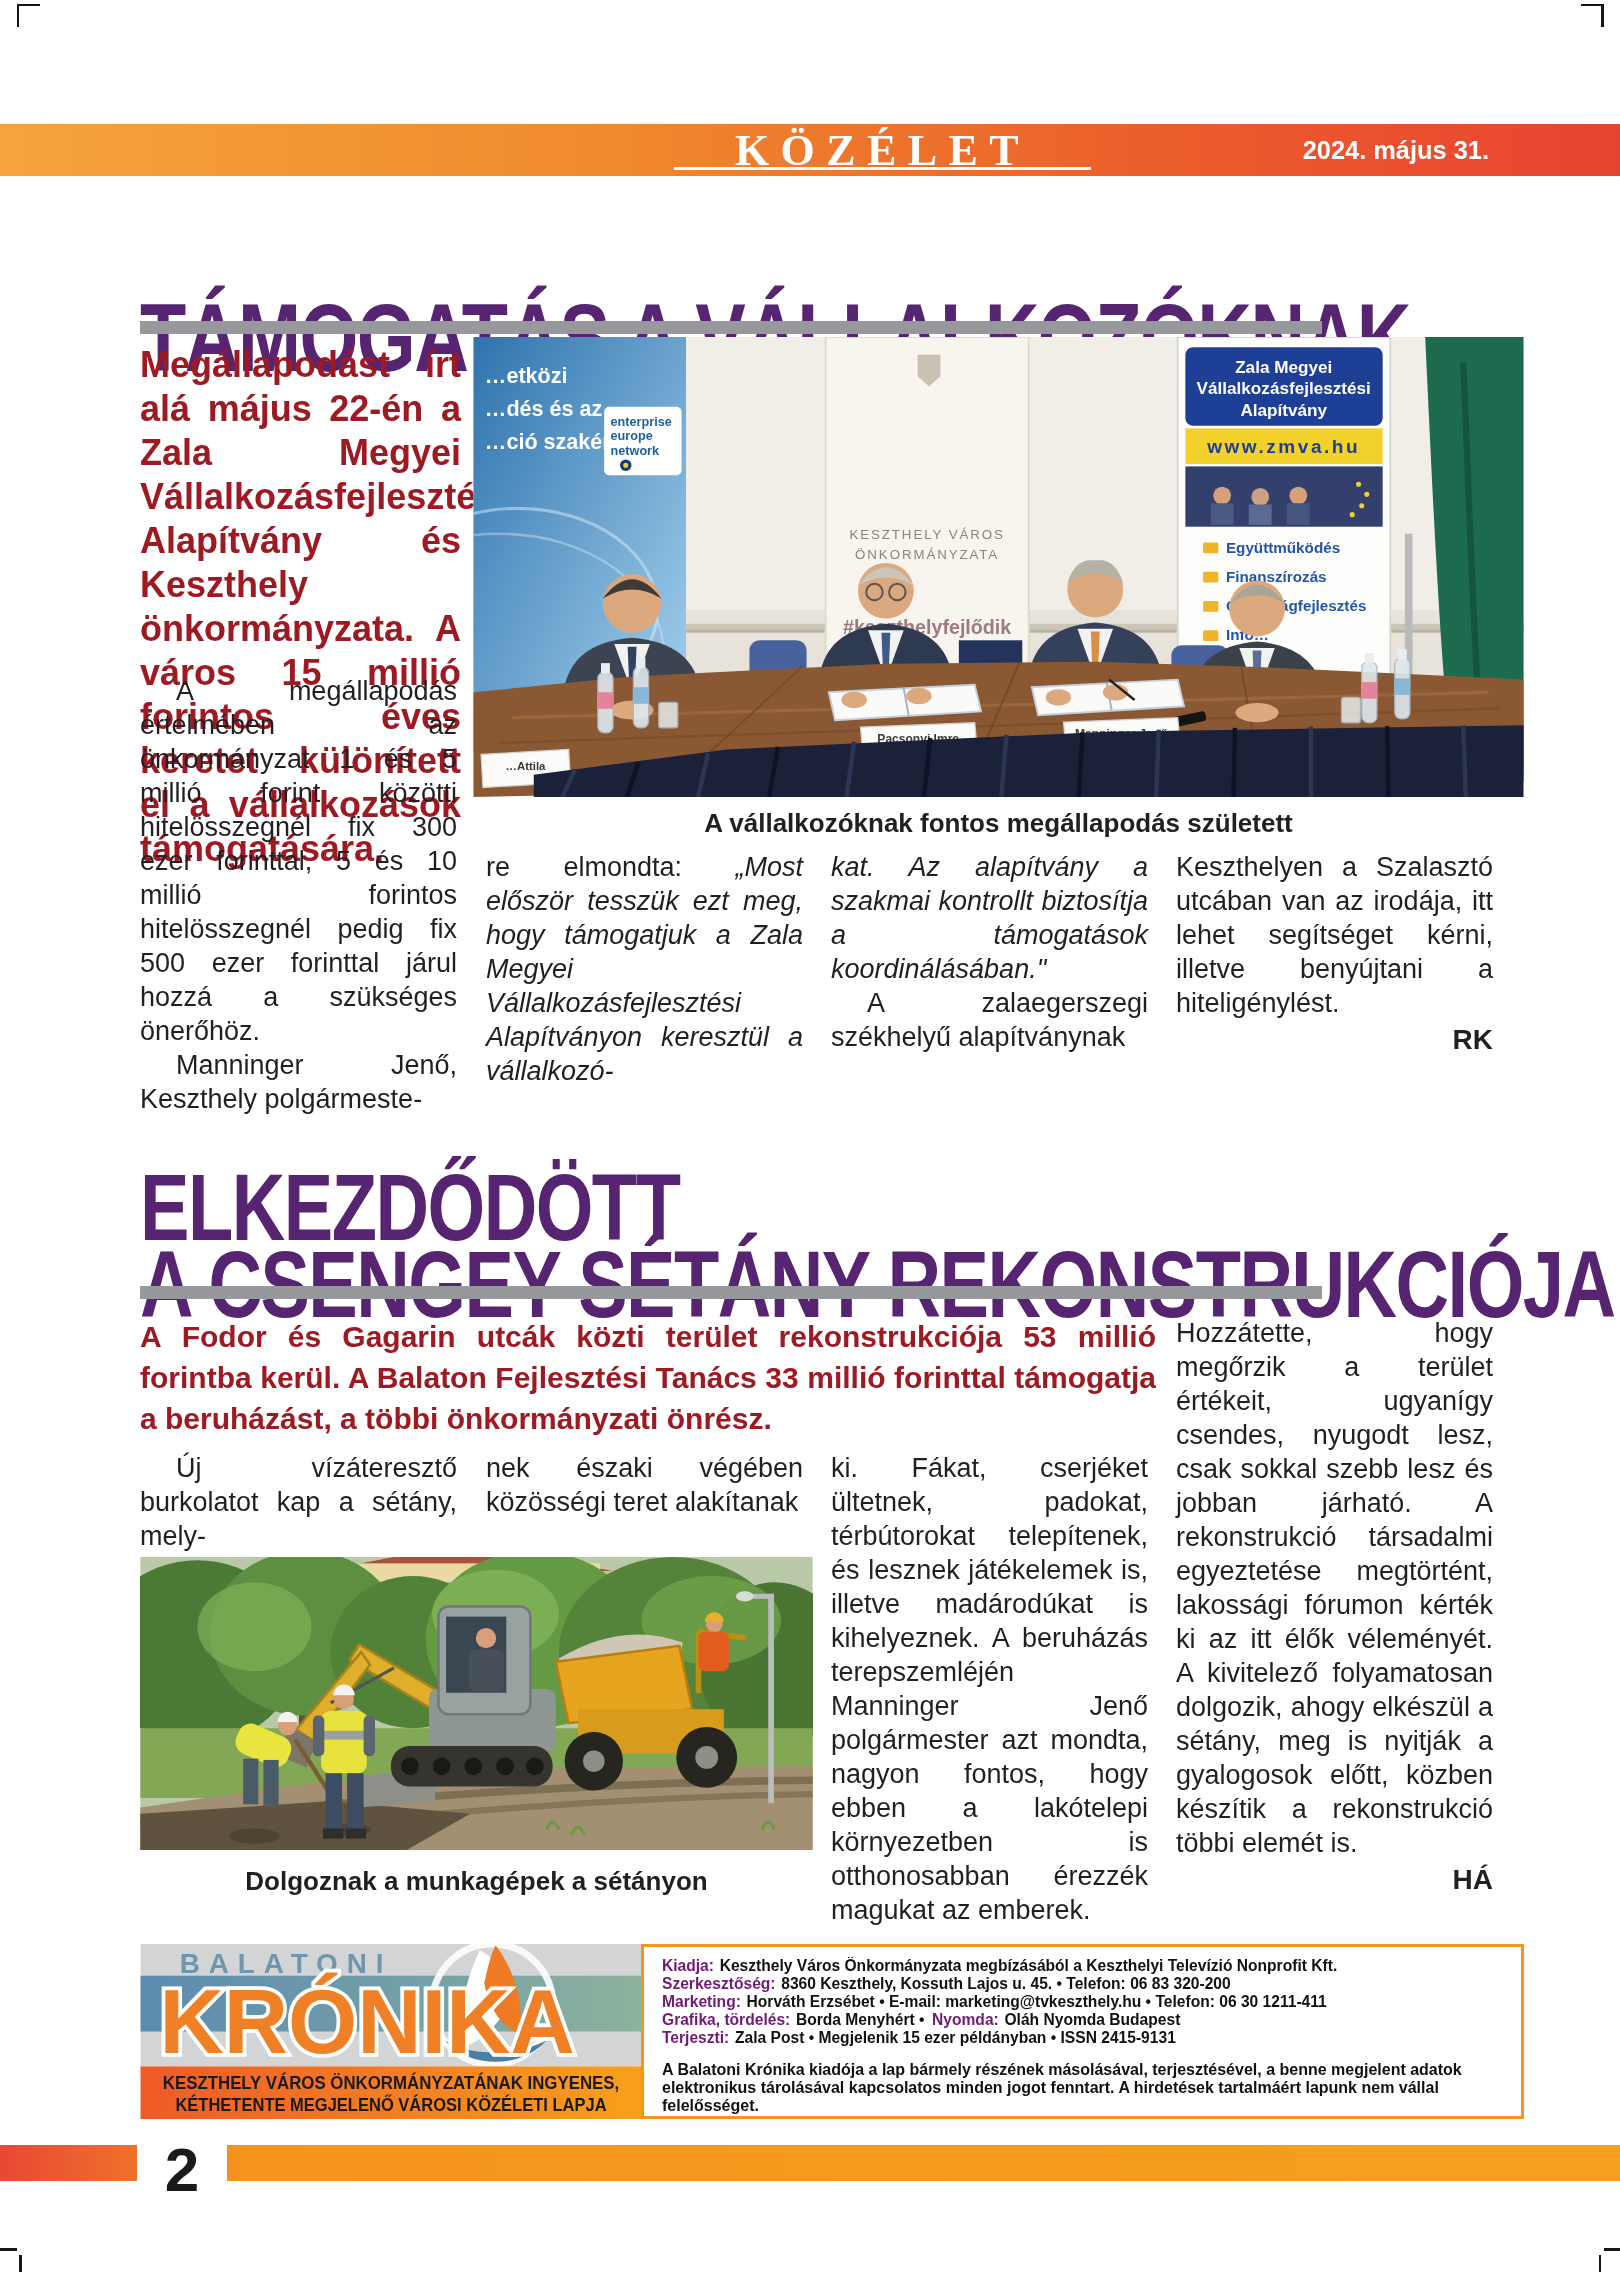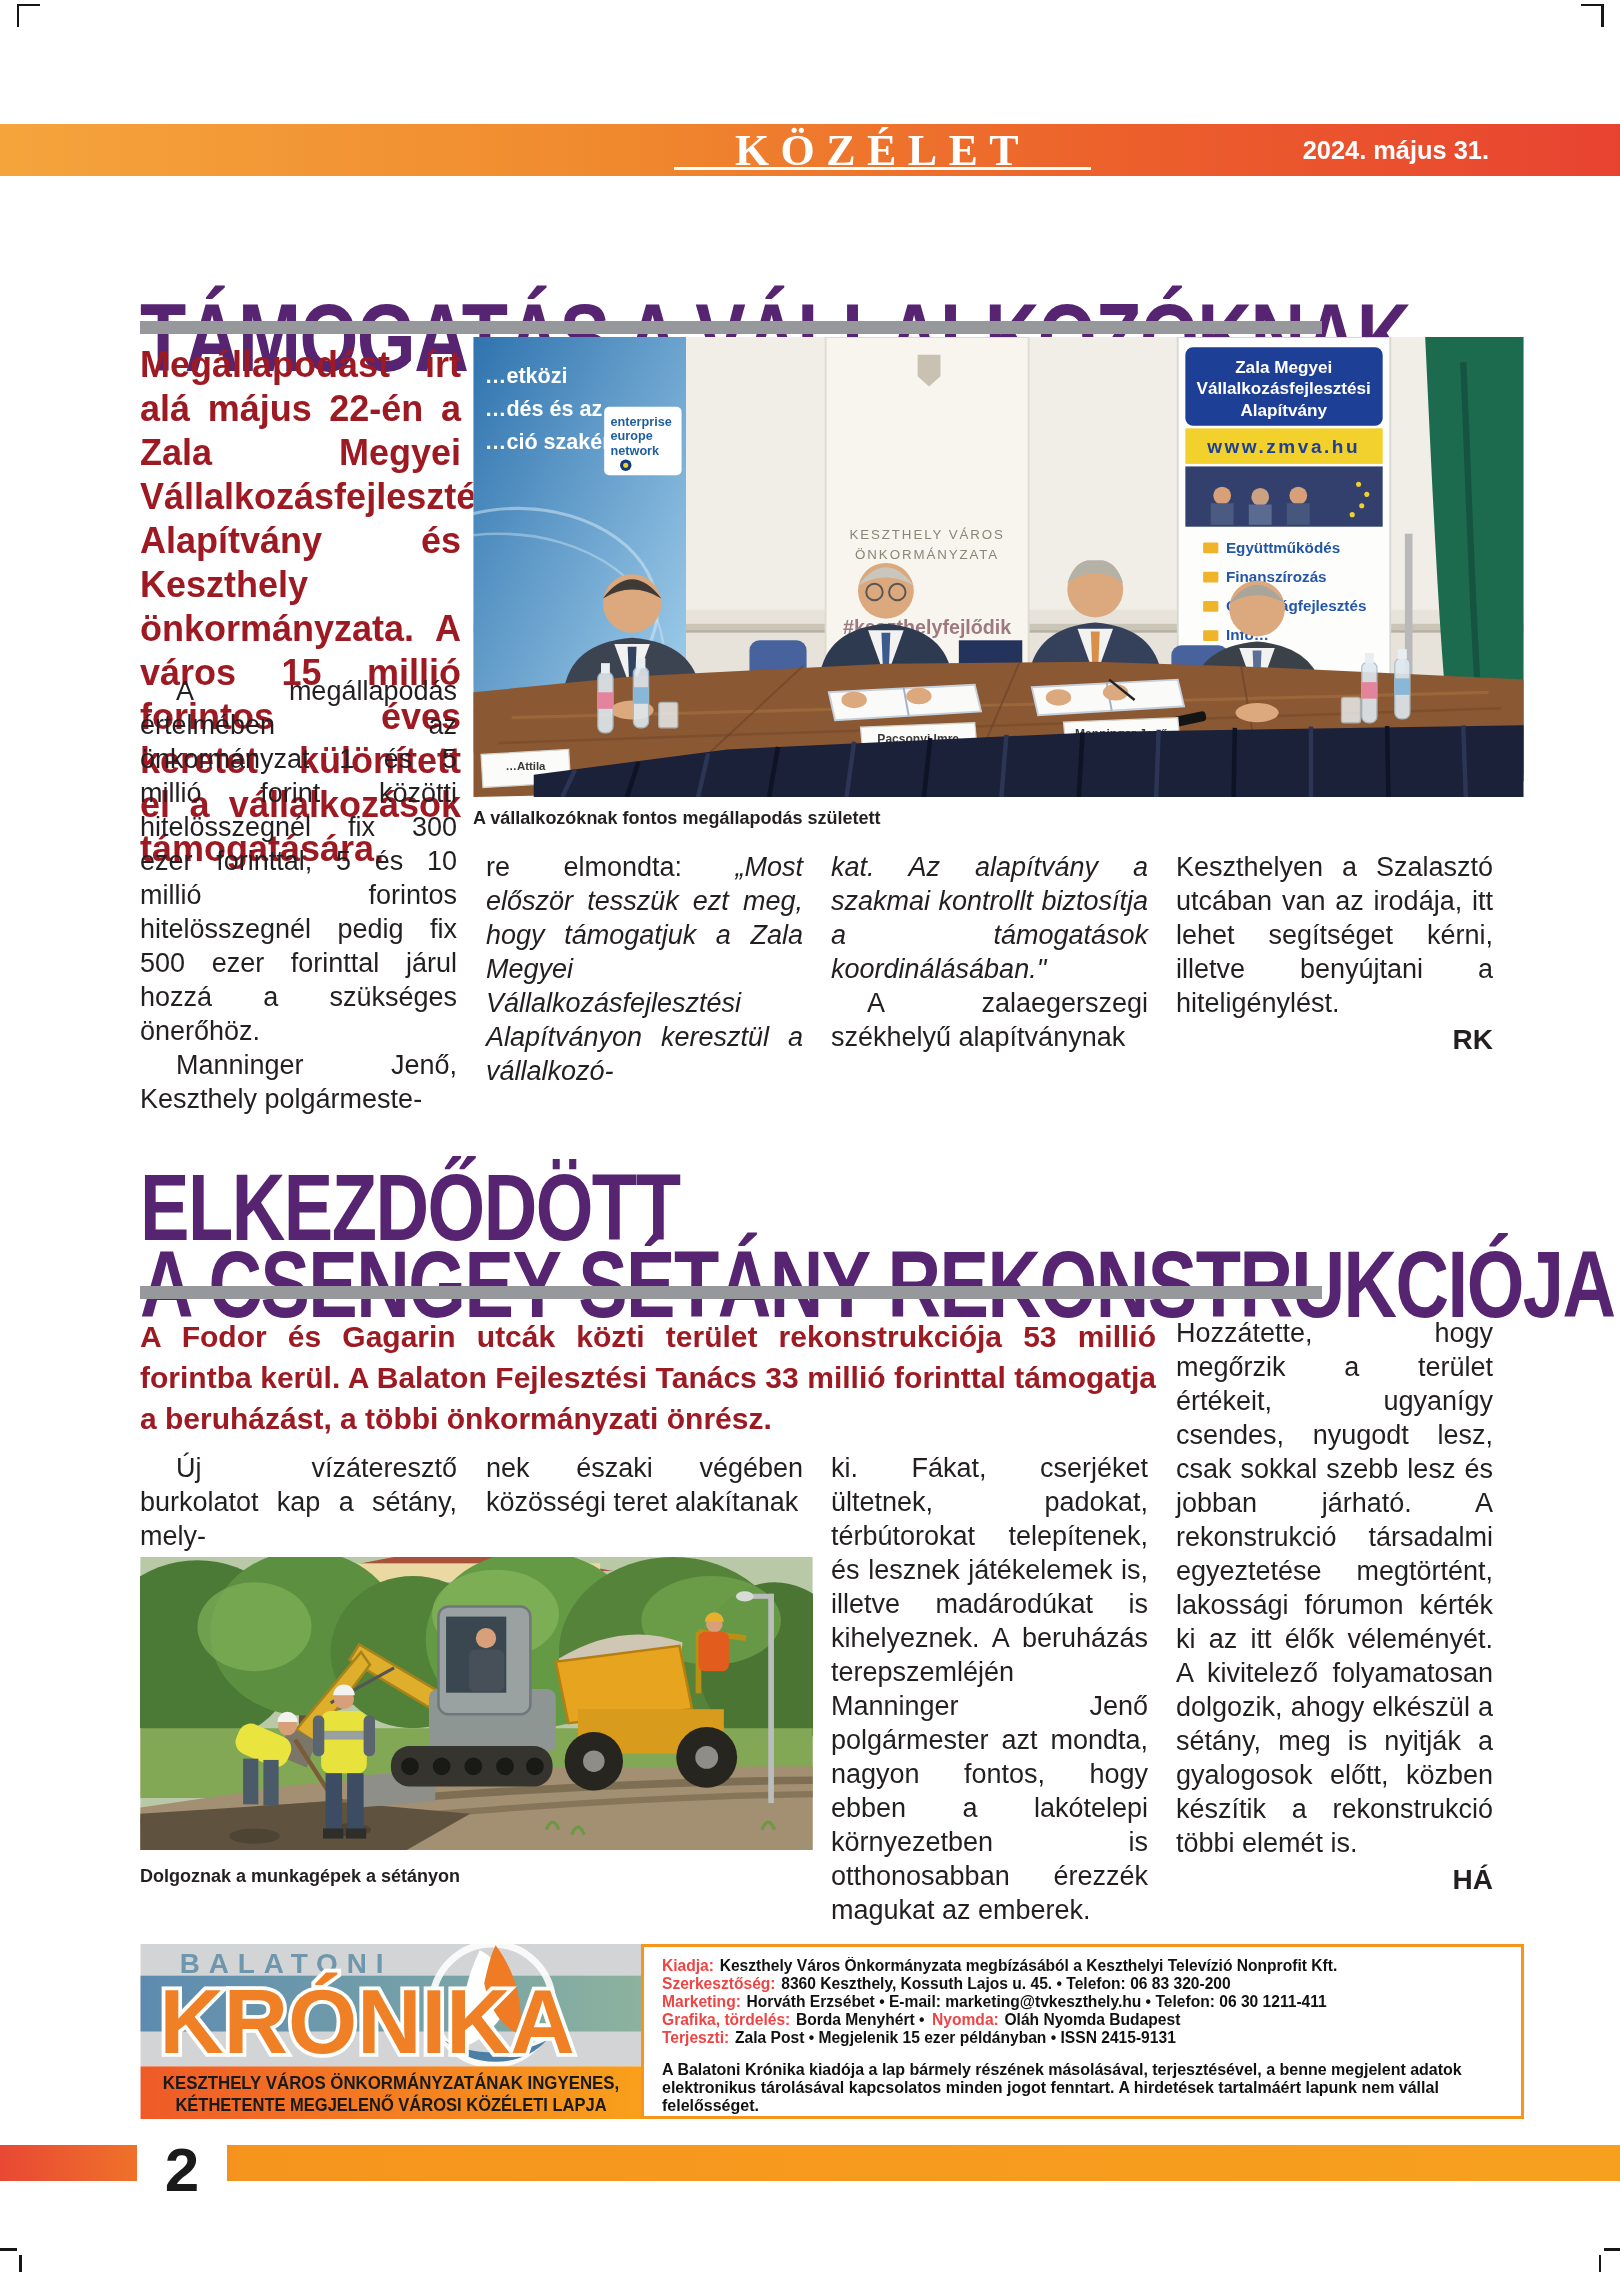--- a/index.html
+++ b/index.html
@@ -37,36 +37,36 @@
   .sig{text-align:right;font-weight:bold;font-size:28px;margin-top:2.5px;}
   .c-a1-1{left:140px;top:674px;}
   .c-a1-2{left:486px;top:850px;}
   .c-a1-3{left:831px;top:850px;}
   .c-a1-4{left:1176px;top:850px;}
   .c-a2-1{left:140px;top:1451px;}
   .c-a2-2{left:486px;top:1451px;}
   .c-a2-3{left:831px;top:1451px;}
   .c-a2-4{left:1176px;top:1316px;}
 
-  .caption{position:absolute;font-weight:bold;font-size:18px;color:#231f20;}
+  .caption{position:absolute;text-align:center;font-weight:bold;font-size:26px;color:#231f20;}
   .cap1{left:473px;top:808px;width:1051px;}
   .cap2{left:140px;top:1866px;width:673px;}
 
   .photo{position:absolute;display:block;}
   .photo1{left:473px;top:337px;width:1051px;height:460px;}
   .photo2{left:140px;top:1557px;width:673px;height:293px;}
   svg text{font-family:"Liberation Sans",sans-serif;}
 
   
   .logo-svg{position:absolute;left:140px;top:1944px;width:502px;height:175px;}
   .imprint{position:absolute;left:641px;top:1944px;width:883px;height:175px;box-sizing:border-box;
     border:3.8px solid #f7941e;background:#fff;padding:9.5px 18px 0 18px;font-weight:bold;
     font-size:15.6px;line-height:18px;color:#111;}
   .imp-line{white-space:nowrap;overflow:hidden;}
-  .lab{color:#ef4444;margin-right:5.7px;}
+  .lab{color:#701a75;margin-right:5.7px;}
   .lab.mid{margin-left:7.6px;}
   .disclaimer{margin-top:14px;font-size:16px;line-height:18px;white-space:normal;}
 
   
   .pagebar{position:absolute;left:0;top:2145px;width:1620px;height:36px;
     background:linear-gradient(90deg,#e84834 0%,#ef6f2a 8%,#f6951d 15%,#f7a01e 100%);}
   .pagegap{position:absolute;left:137px;top:0;width:90px;height:36px;background:#fff;}
   .pagenum{position:absolute;left:137px;top:-6.3px;width:90px;text-align:center;
     font-size:62px;line-height:62px;font-weight:bold;color:#1a1a1a;}
 </style>

